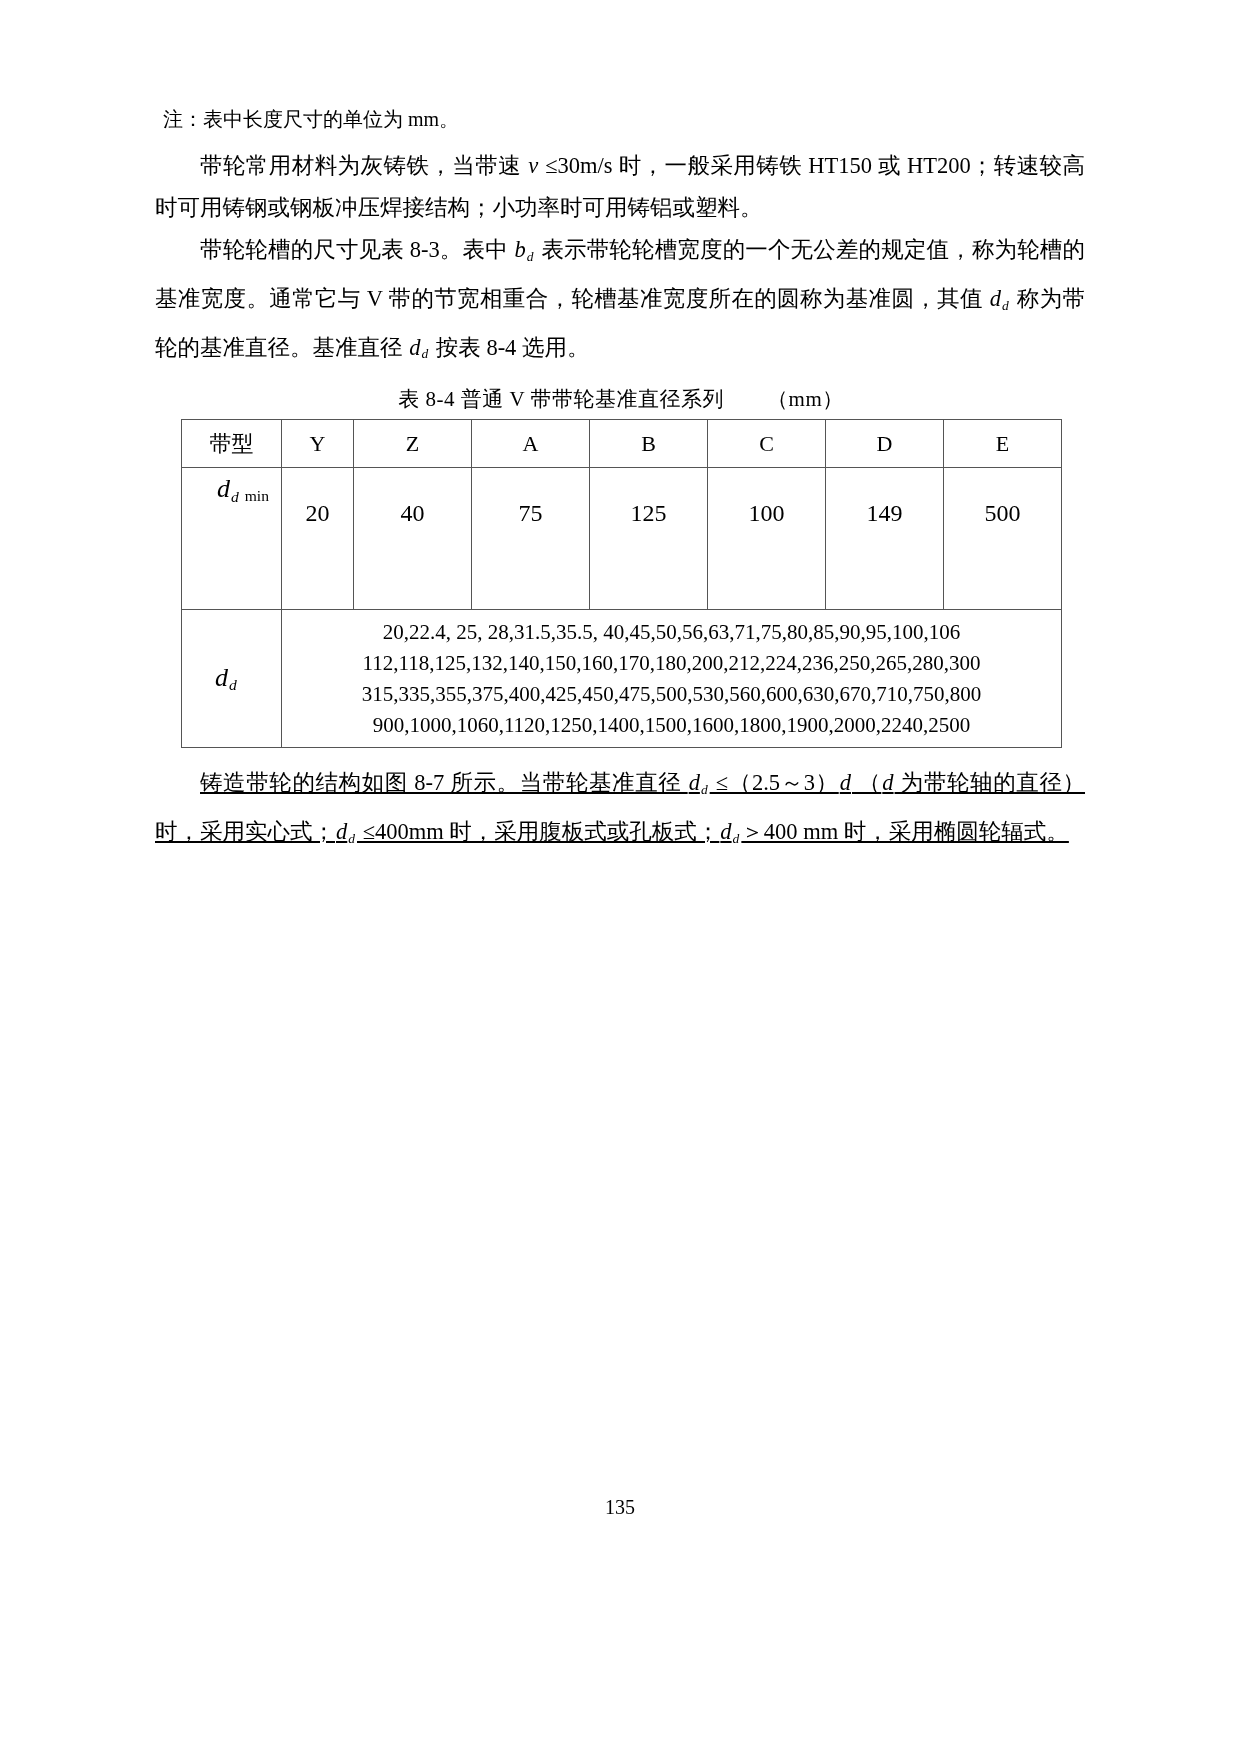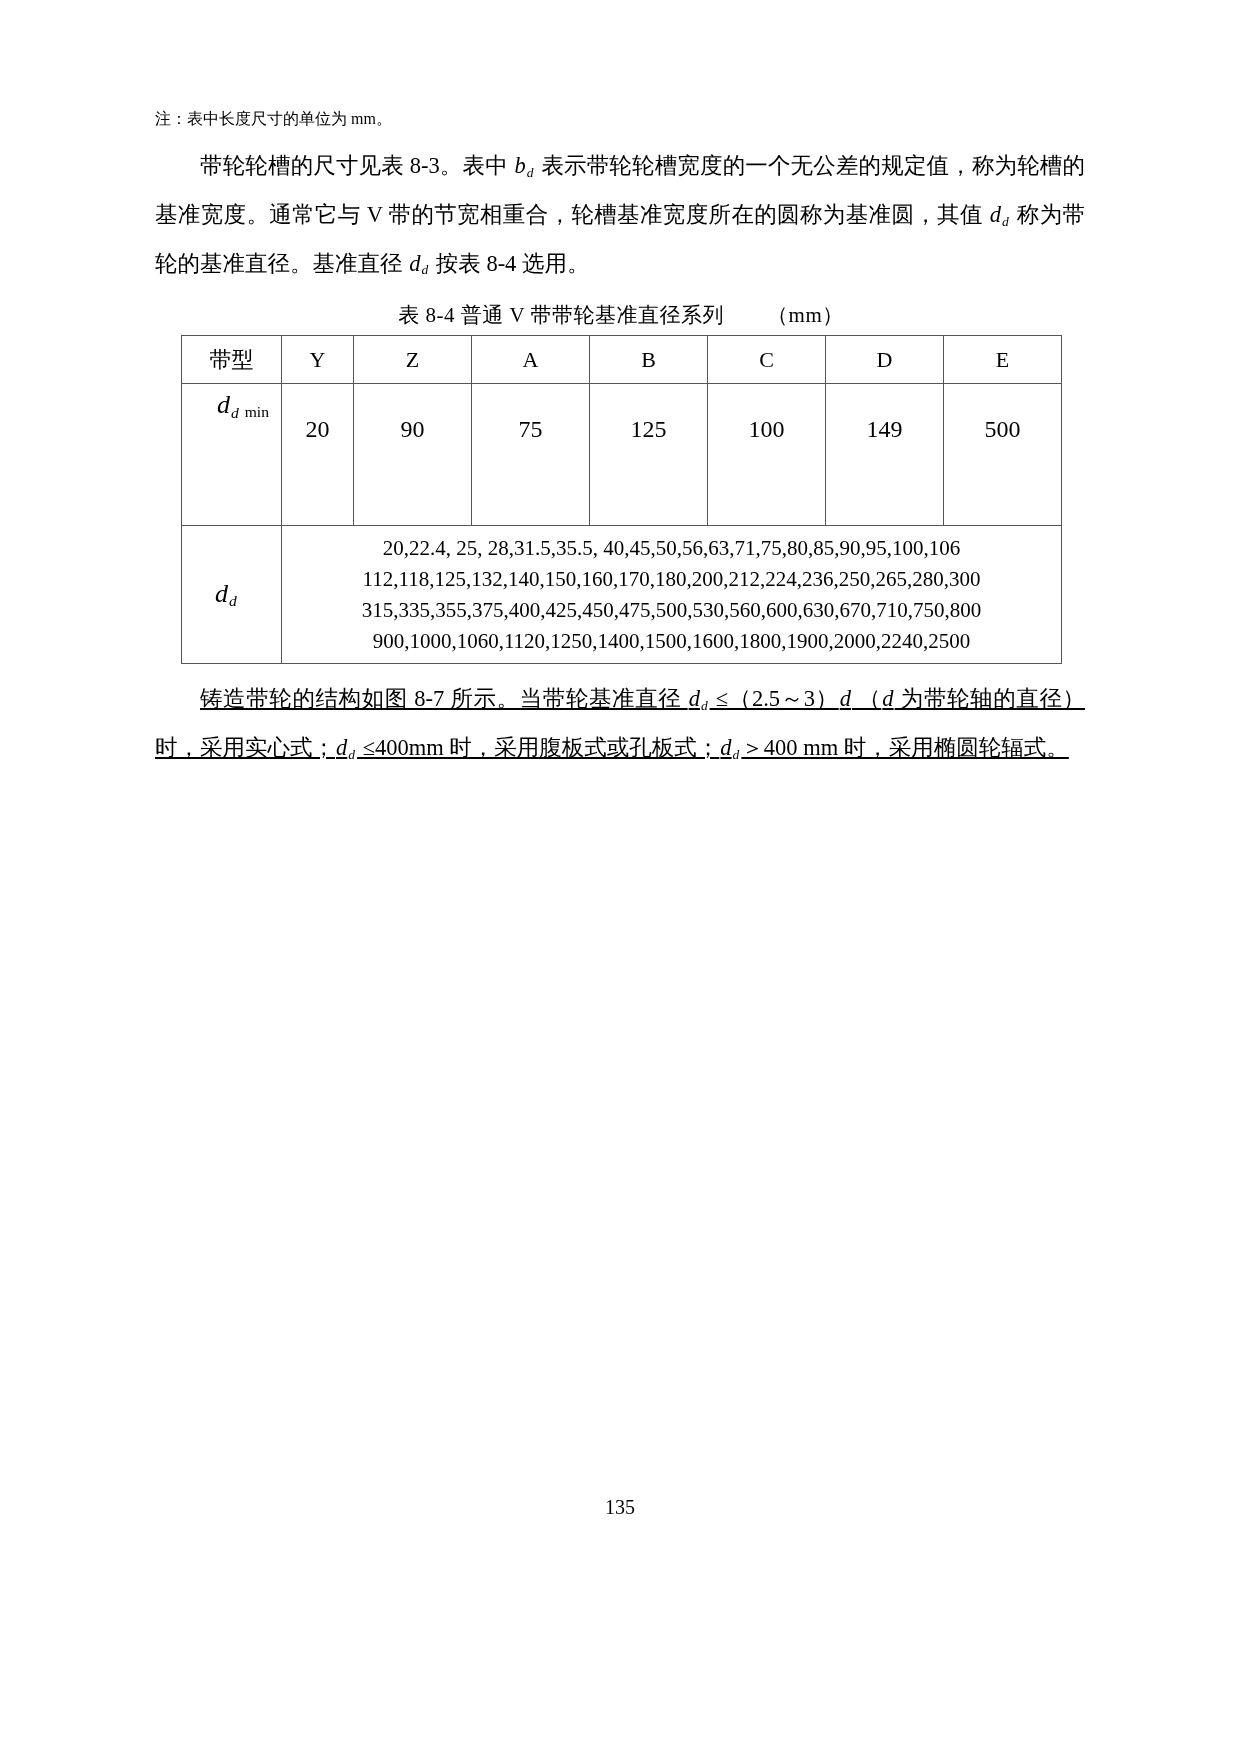--- a/index.html
+++ b/index.html
@@ -2,21 +2,21 @@
 <html><head>
 <meta charset="utf-8">
 <style>
   html,body{margin:0;padding:0;}
   body{
     width:1240px;height:1753px;background:#ffffff;color:#000;
     font-family:"Liberation Serif","DejaVu Serif",serif;
     position:relative;overflow:hidden;
   }
   .page{position:absolute;inset:0;padding:103px 155px 0 155px;box-sizing:border-box;}
-  .note{font-size:16px;line-height:32px;margin:0 0 10px 0;}
+  .note{font-size:20px;line-height:32px;margin:0 0 10px 8px;}
   .para{font-size:22.5px;line-height:42px;text-align:justify;margin:0;text-indent:2em;}
   .table-block{width:880px;margin-left:26px;}
   .caption{font-size:21px;text-align:center;margin:10px 0 6px 0;letter-spacing:0.5px;}
   table.vtable{border-collapse:collapse;table-layout:fixed;width:880px;}
   table.vtable td{border:1.5px solid #555;box-sizing:border-box;}
   .cell-head{font-size:22px;height:48px;text-align:center;vertical-align:middle;}
   .cell-ddmin{font-size:26px;vertical-align:top;text-align:center;padding:6px 0 0 22px;height:142px;}
   .cell-num{font-size:24px;vertical-align:top;padding-top:32px;text-align:center;}
   .cell-dd{font-size:26px;vertical-align:middle;text-align:left;padding-left:32px;height:138px;}
   .cell-series{font-size:21px;text-align:center;vertical-align:middle;padding:6px 2px;}
@@ -28,20 +28,21 @@
   .seg-subr{font-size:0.6em;vertical-align:-0.28em;}
   .pageno{position:absolute;top:1496px;left:0;width:100%;text-align:center;font-size:20px;}
 </style>
 </head>
 <body>
 
 <div class="page">
 
   <p class="note">注：表中长度尺寸的单位为 mm。</p>
 
+  <p class="para"><span class="seg-n">带轮常用材料为灰铸铁，当带速 </span><span class="seg-i">v</span><span class="seg-n"> ≤30m/s 时，一般采用铸铁 HT150 或 HT200；转速较高时可用铸钢或钢板冲压焊接结构；小功率时可用铸铝或塑料。</span></p>
 
   <p class="para"><span class="seg-n">带轮轮槽的尺寸见表 8-3。表中 </span><span class="seg-i">b</span><span class="seg-sub">d</span><span class="seg-n"> 表示带轮轮槽宽度的一个无公差的规定值，称为轮槽的基准宽度。通常它与 V 带的节宽相重合，轮槽基准宽度所在的圆称为基准圆，其值 </span><span class="seg-i">d</span><span class="seg-sub">d</span><span class="seg-n"> 称为带轮的基准直径。基准直径 </span><span class="seg-i">d</span><span class="seg-sub">d</span><span class="seg-n"> 按表 8-4 选用。</span></p>
 
   <div class="table-block">
     <div class="caption">表 8-4 普通 V 带带轮基准直径系列　　（mm）</div>
 
     <table class="vtable">
       <colgroup>
         <col style="width:100px">
           <col style="width:72px">
@@ -59,21 +60,21 @@
           <td class="cell-head">Z</td>
           <td class="cell-head">A</td>
           <td class="cell-head">B</td>
           <td class="cell-head">C</td>
           <td class="cell-head">D</td>
           <td class="cell-head">E</td>
         </tr>
         <tr>
           <td class="cell-ddmin"><span class="seg-i">d</span><span class="seg-sub">d</span><span class="seg-subr"> min</span></td>
           <td class="cell-num">20</td>
-          <td class="cell-num">90</td>
+          <td class="cell-num">40</td>
           <td class="cell-num">75</td>
           <td class="cell-num">125</td>
           <td class="cell-num">100</td>
           <td class="cell-num">149</td>
           <td class="cell-num">500</td>
         </tr>
         <tr>
           <td class="cell-dd"><span class="seg-i">d</span><span class="seg-sub">d</span></td>
           <td class="cell-series" colspan="7">
             <div>20,22.4, 25, 28,31.5,35.5, 40,45,50,56,63,71,75,80,85,90,95,100,106</div>

